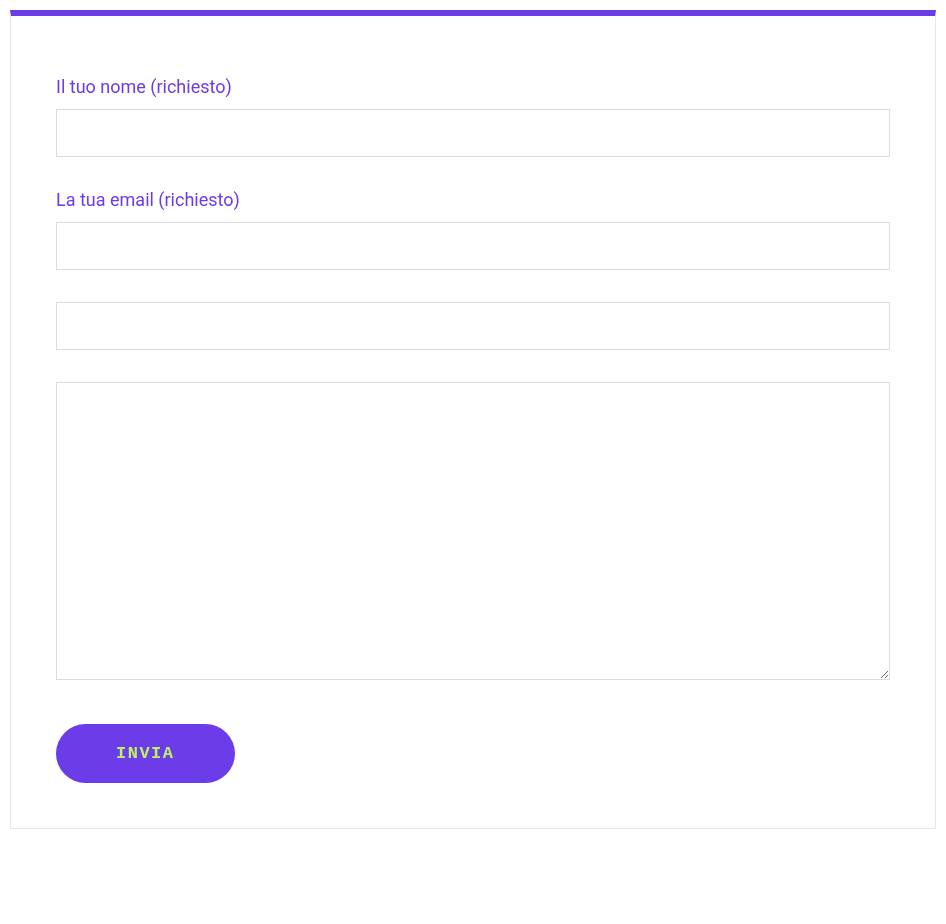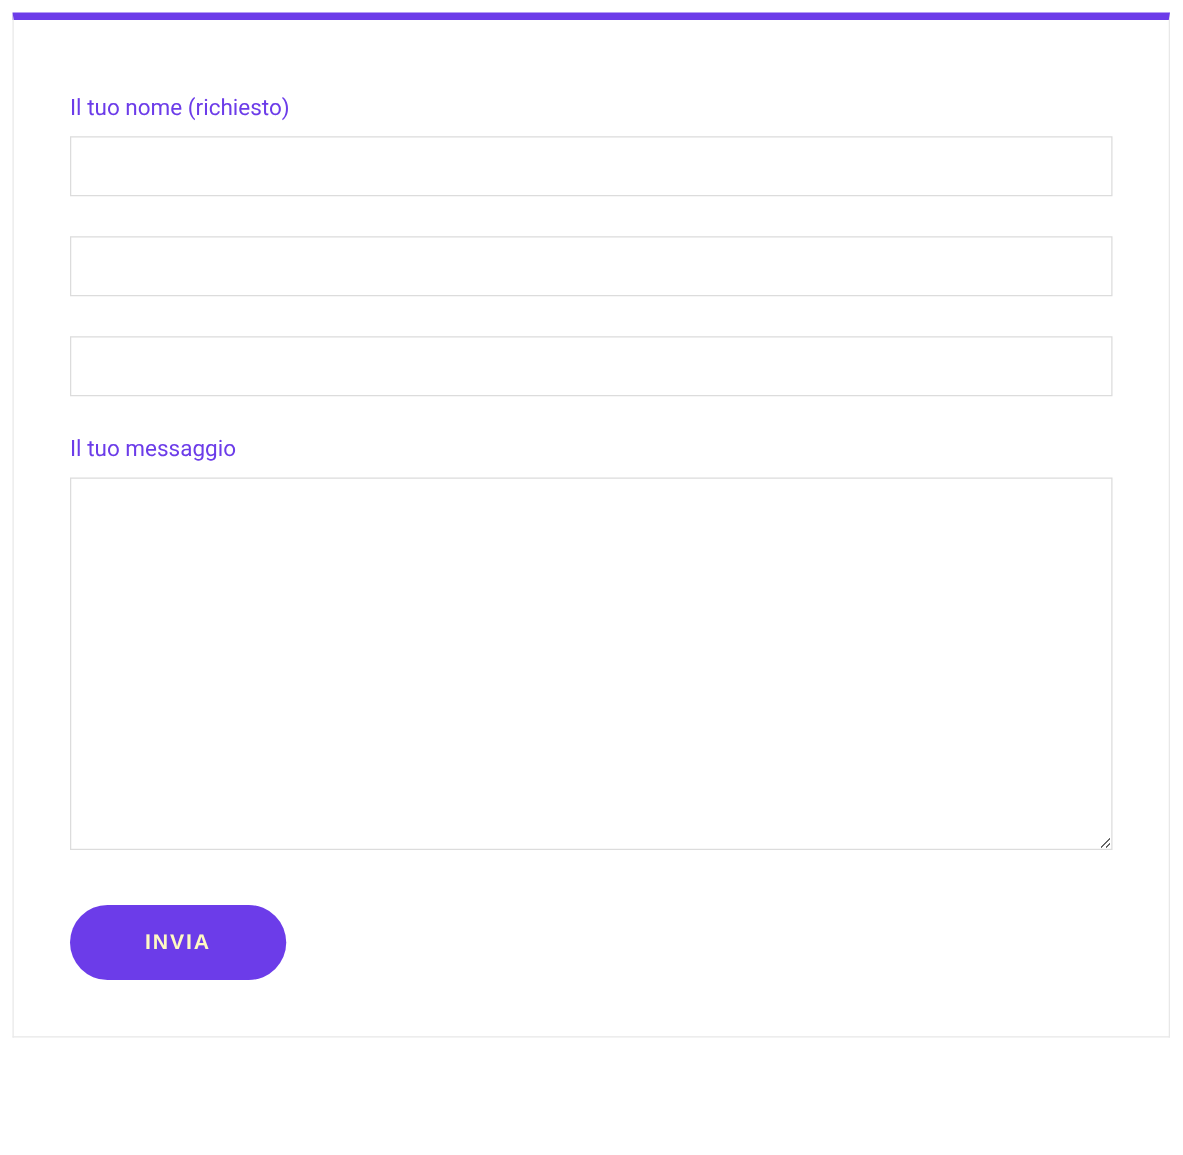--- a/index.html
+++ b/index.html
@@ -44,50 +44,50 @@
       height: 298px;
       border: 1px solid #dcdcdc;
       background: #ffffff;
       font-size: 16px;
       padding: 8px 12px;
       font-family: inherit;
       resize: both;
     }
     .submit-button {
       background: #6c3ce9;
-      color: #fef9c3;
+      color: #bef264;
       border: none;
       border-radius: 40px;
       padding: 20px 60px;
       font-size: 17px;
       font-weight: 700;
       letter-spacing: 1.5px;
       cursor: pointer;
       margin-top: 8px;
-      font-family: Liberation Sans, sans-serif;
+      font-family: Liberation Mono, monospace;
     }
   </style>
 </head>
 <body>
 
 <div class="form-container">
 
   <div class="form-field">
     <label class="form-label">Il tuo nome (richiesto)</label>
     <input type="text" class="form-input" value="" style="">
   </div>
 
   <div class="form-field">
+    <label class="form-label">La tua email (richiesto)</label>
     <input type="email" class="form-input" value="" style="">
   </div>
 
   <div class="form-field">
     <input type="text" class="form-input" value="" style="">
   </div>
 
   <div class="form-field">
-    <label class="form-label">Il tuo messaggio</label>
     <textarea class="form-textarea" style=""></textarea>
   </div>
 
   <button class="submit-button">INVIA</button>
 
 </div>
 
 </body></html>

